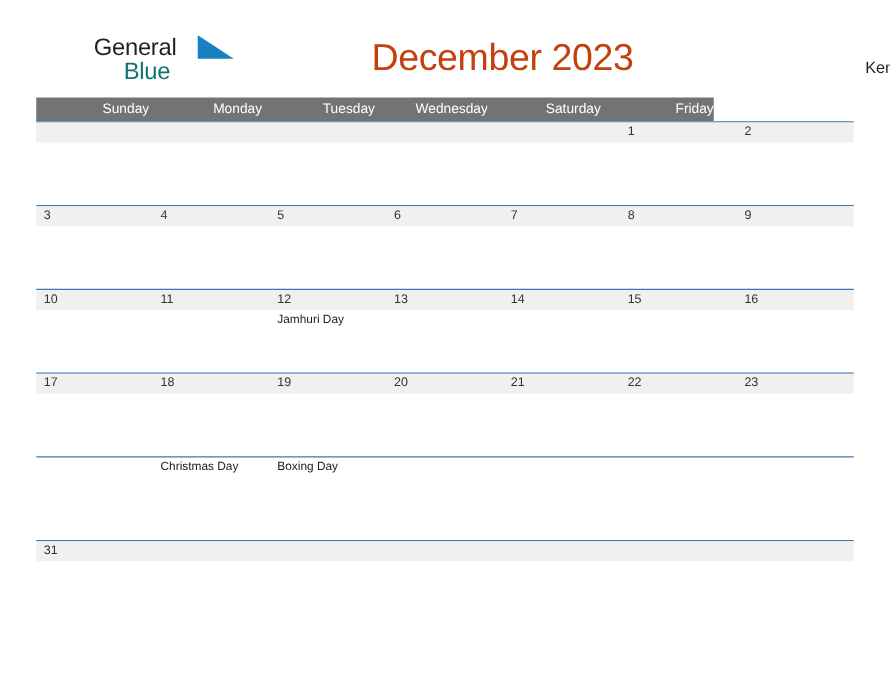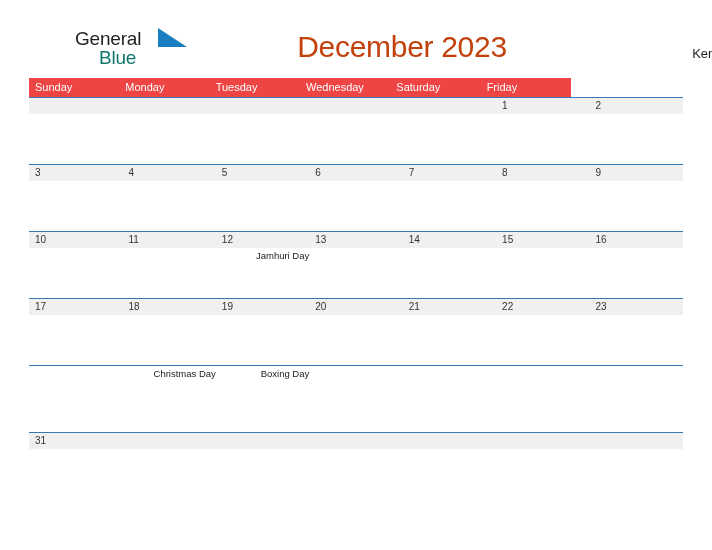--- a/index.html
+++ b/index.html
@@ -85,21 +85,22 @@
   .calendar {
     position: absolute;
     left: 29px;
     top: 78px;
     width: 654px;
   }
   .dow-row {
     display: flex;
     width: 542px;
     height: 19px;
-    background: #ef4444;
+    background: #737373;
+    text-align: right;
   }
   .dow-cell {
     width: 93.43px;
     box-sizing: border-box;
     padding-left: 6px;
     color: #ffffff;
     font-size: 11px;
     line-height: 19px;
     white-space: nowrap;
     overflow: hidden;
@@ -125,21 +126,20 @@
     box-sizing: border-box;
     padding-left: 6px;
     font-size: 10px;
     line-height: 16px;
     color: #333333;
   }
 
   .event-band {
     display: flex;
     width: 654px;
-    text-align: right;
   }
   .event-cell {
     width: 93.43px;
     box-sizing: border-box;
     padding-left: 6px;
     padding-top: 2px;
     font-size: 9.5px;
     line-height: 12px;
     color: #222222;
     white-space: nowrap;

